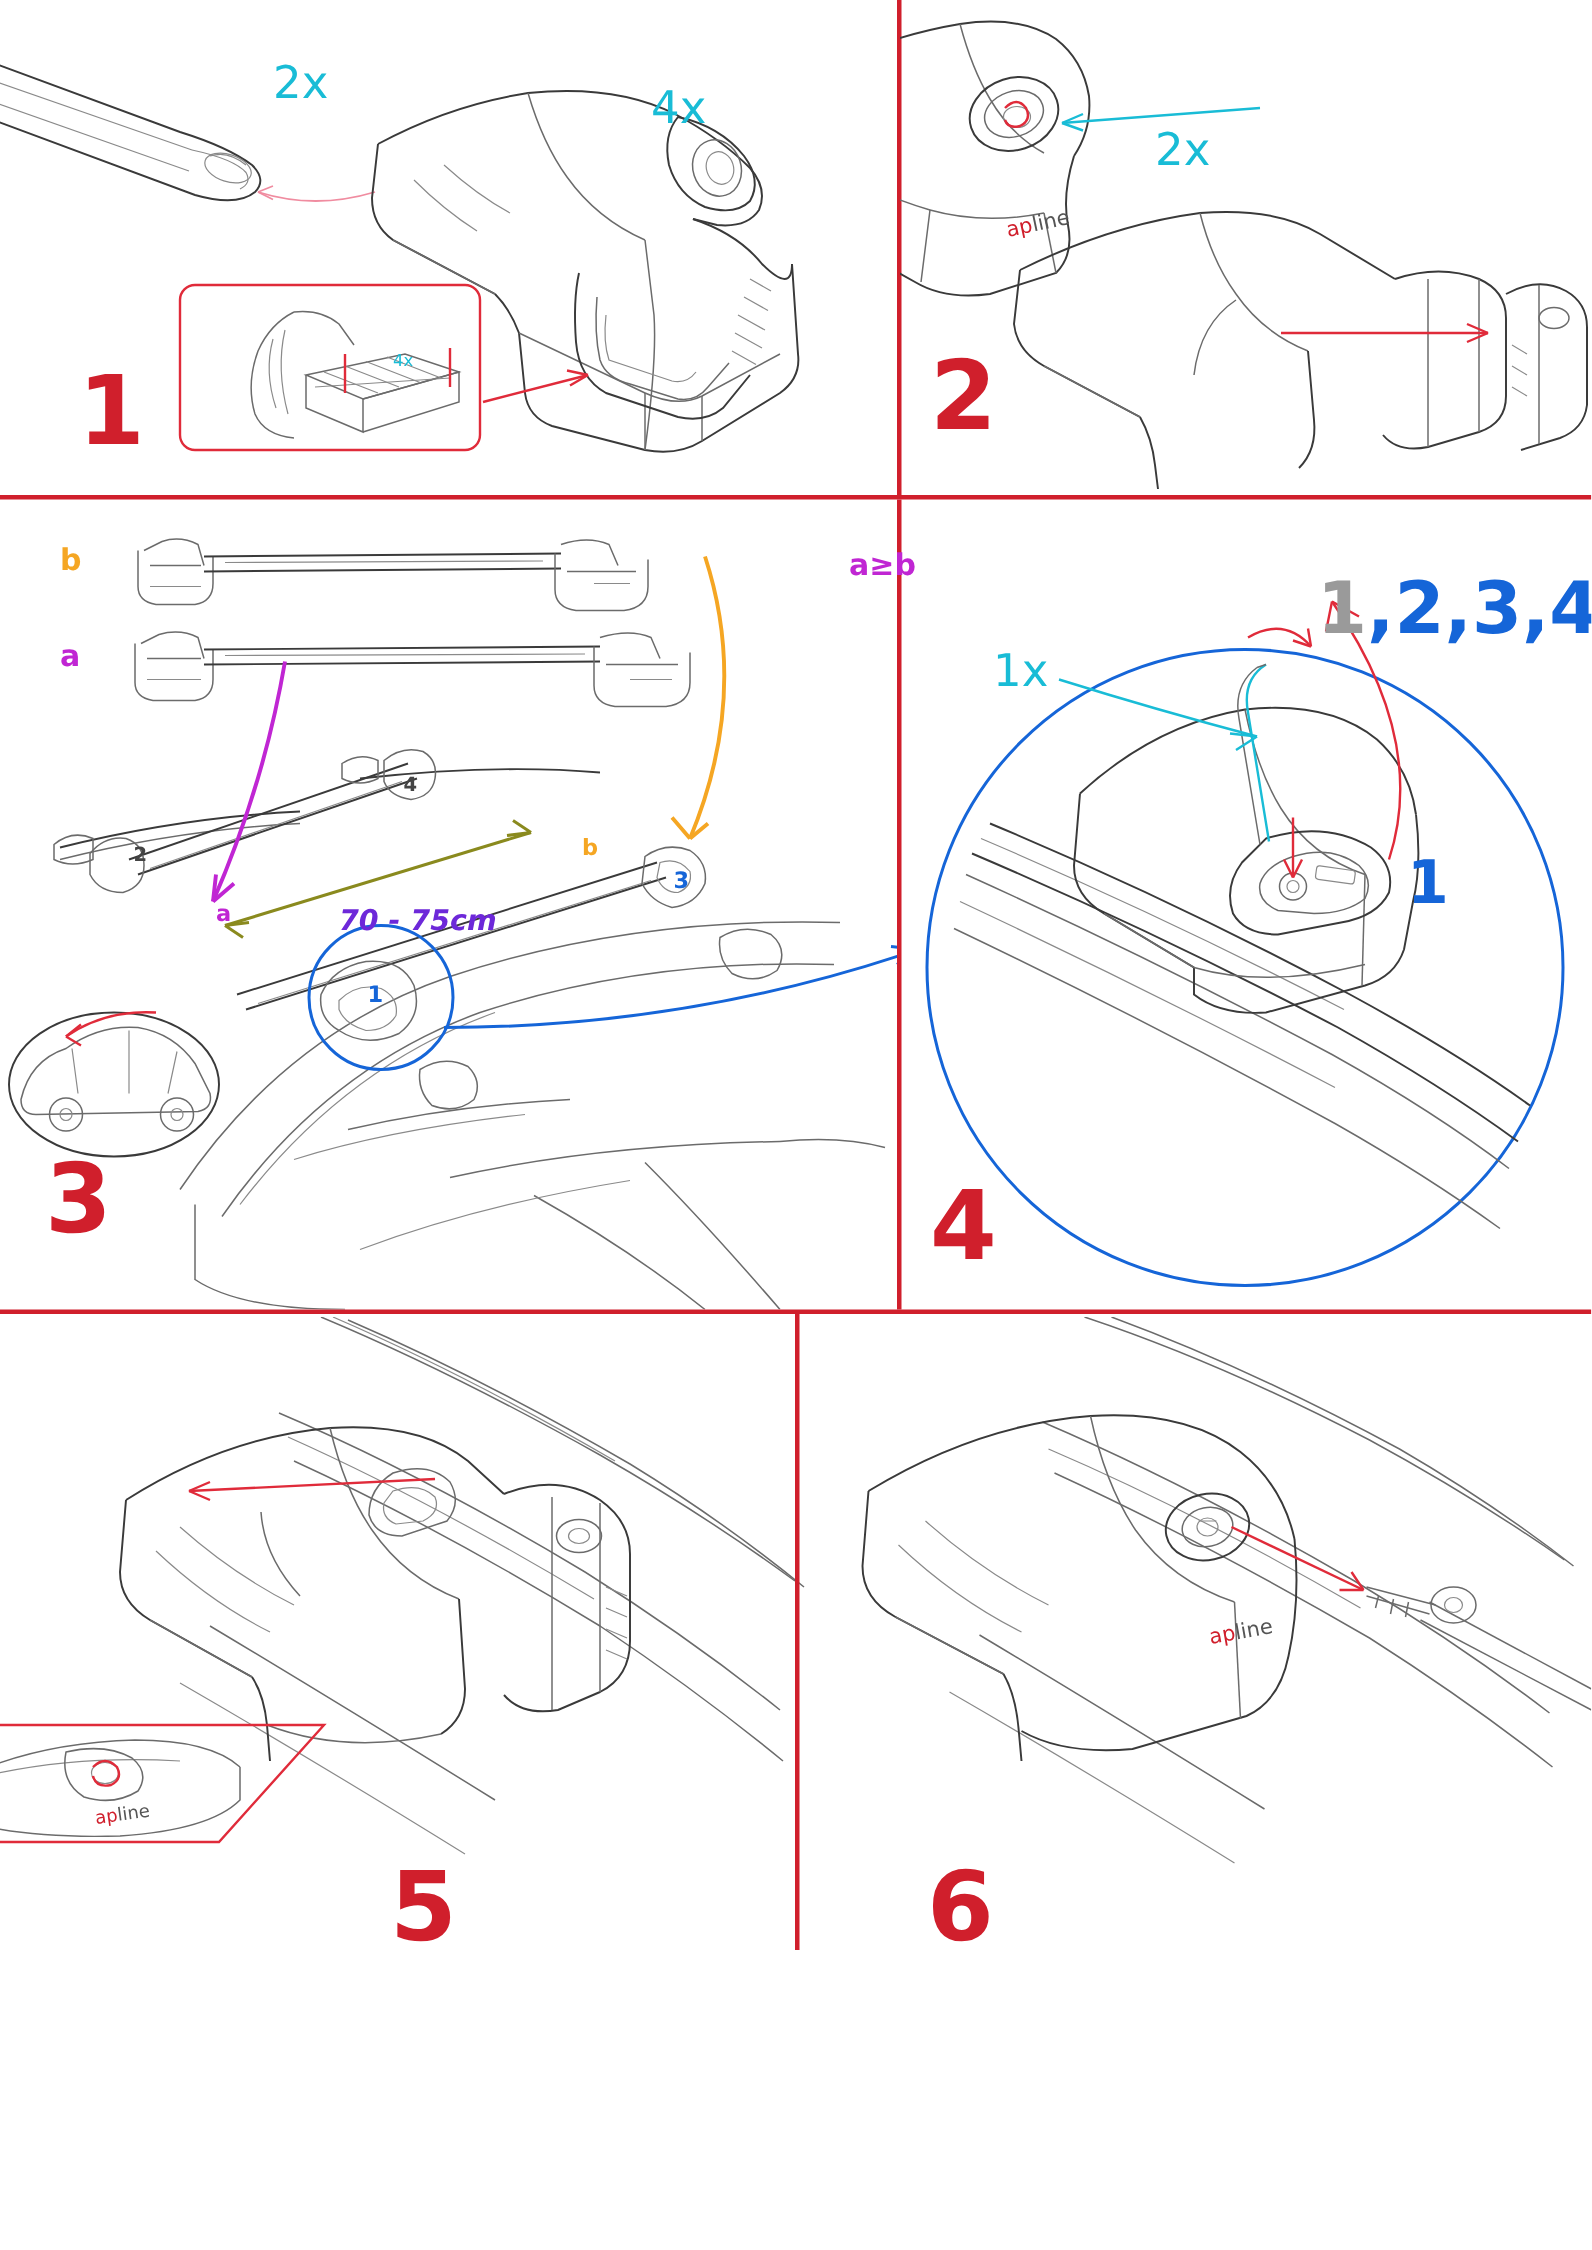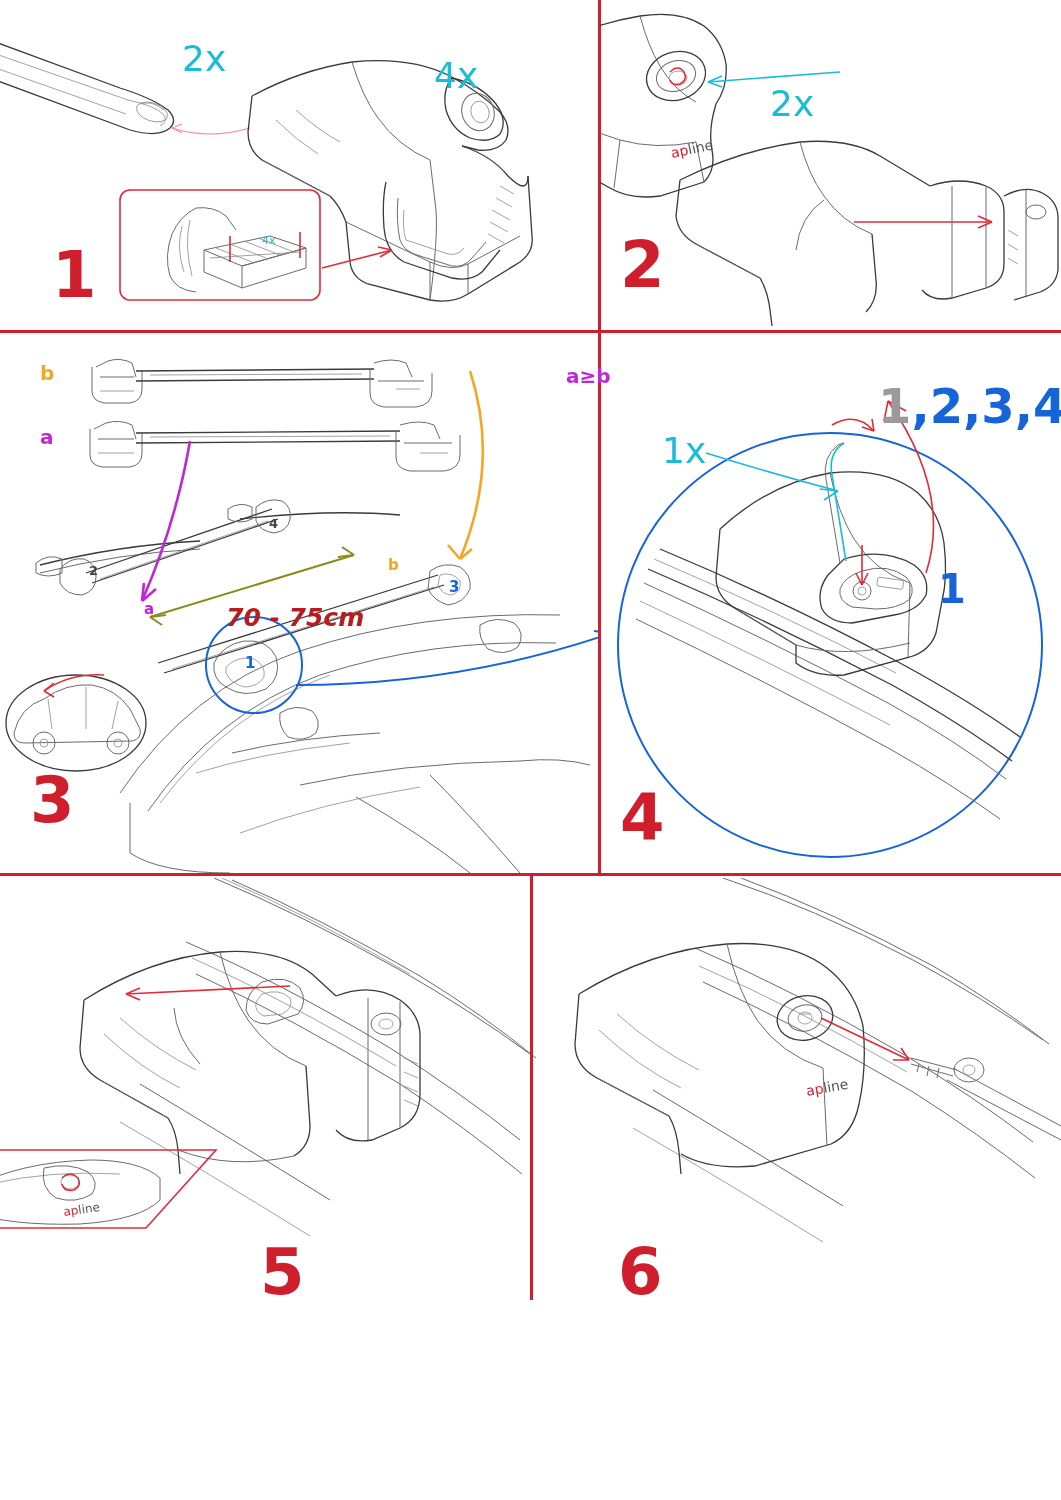--- a/index.html
+++ b/index.html
@@ -34,21 +34,21 @@
     font-family: "DejaVu Sans", sans-serif;
     font-weight: 700;
     font-size: 64px;
     color: #d01f2c;
     letter-spacing: 0px;
     line-height: 1;
   }
   .qty {
     position: absolute;
     font-family: "DejaVu Sans", sans-serif;
-    font-size: 36px;
+    font-size: 30px;
     color: #19bcd6;
     font-weight: 400;
   }
   .label-small {
     position: absolute;
     font-family: "DejaVu Sans", sans-serif;
     font-size: 15px;
     font-weight: 700;
   }
   svg { display: block; }
@@ -79,24 +79,24 @@
   }
   .ab-label {
     position: absolute;
     font-family: "DejaVu Sans", sans-serif;
     font-size: 20px;
     font-weight: 700;
   }
   .dim-text {
     position: absolute;
     font-family: "DejaVu Sans", sans-serif;
-    font-size: 25px;
+    font-size: 19px;
     font-style: italic;
     font-weight: 700;
-    color: #b91c1c;
+    color: #6d28d9;
   }
   .numsmall {
     position: absolute;
     font-family: "DejaVu Sans", sans-serif;
     font-size: 15px;
     font-weight: 700;
     color: #1565d8;
   }
   .numgray {
     position: absolute;

